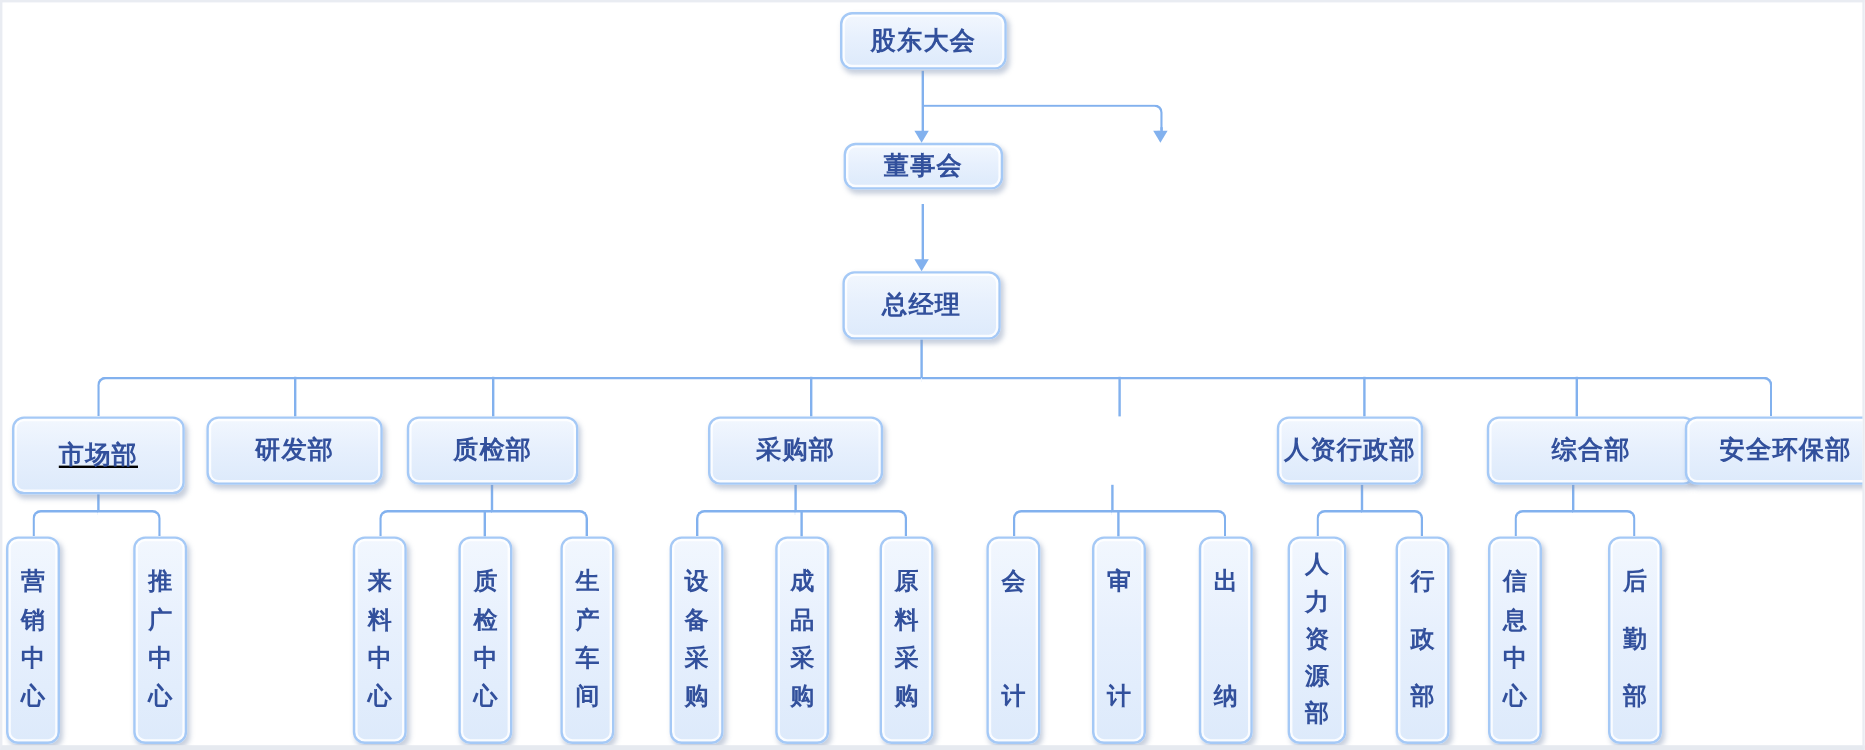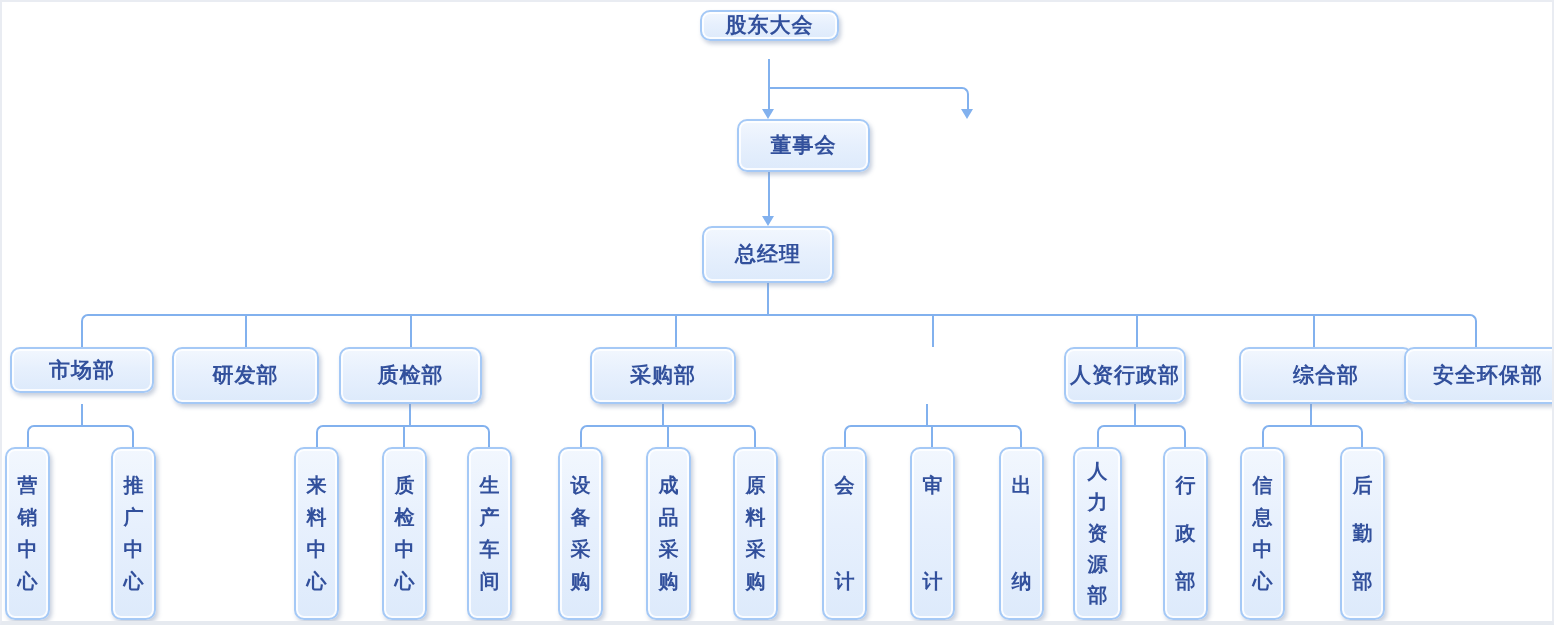--- a/index.html
+++ b/index.html
@@ -91,31 +91,31 @@
   <div class="vline" style="left:929px;top:423px;height:22px;"></div>
 
   <div class="vline" style="left:1132px;top:402px;height:22px;"></div>
   <div class="elbow tl" style="left:1095px;top:423px;width:38px;height:22px;"></div>
   <div class="elbow tr" style="left:1132px;top:423px;width:52px;height:22px;"></div>
 
   <div class="vline" style="left:1308px;top:402px;height:22px;"></div>
   <div class="elbow tl" style="left:1260px;top:423px;width:49px;height:22px;"></div>
   <div class="elbow tr" style="left:1308px;top:423px;width:53px;height:22px;"></div>
 
-  <div class="node" style="left:698px;top:8px;width:139px;height:31px;align-items:center;">
+  <div class="node" style="left:698px;top:8px;width:139px;height:48px;align-items:center;">
     <span class="lbl">股东大会</span>
   </div>
-  <div class="node" style="left:701px;top:117px;width:133px;height:53px;margin-left:34px;">
+  <div class="node" style="left:701px;top:117px;width:133px;height:39px;">
     <span class="lbl">董事会</span>
   </div>
   <div class="node" style="left:700px;top:224px;width:132px;height:57px;">
     <span class="lbl">总经理</span>
   </div>
 
-  <div class="node" style="left:8px;top:345px;width:144px;height:46px;">
+  <div class="node" style="left:8px;top:345px;width:144px;height:65px;text-decoration:underline;">
     <span class="lbl">市场部</span>
   </div>
   <div class="node" style="left:170px;top:345px;width:147px;height:57px;">
     <span class="lbl">研发部</span>
   </div>
   <div class="node" style="left:337px;top:345px;width:143px;height:57px;">
     <span class="lbl">质检部</span>
   </div>
   <div class="node" style="left:588px;top:345px;width:146px;height:57px;">
     <span class="lbl">采购部</span>

